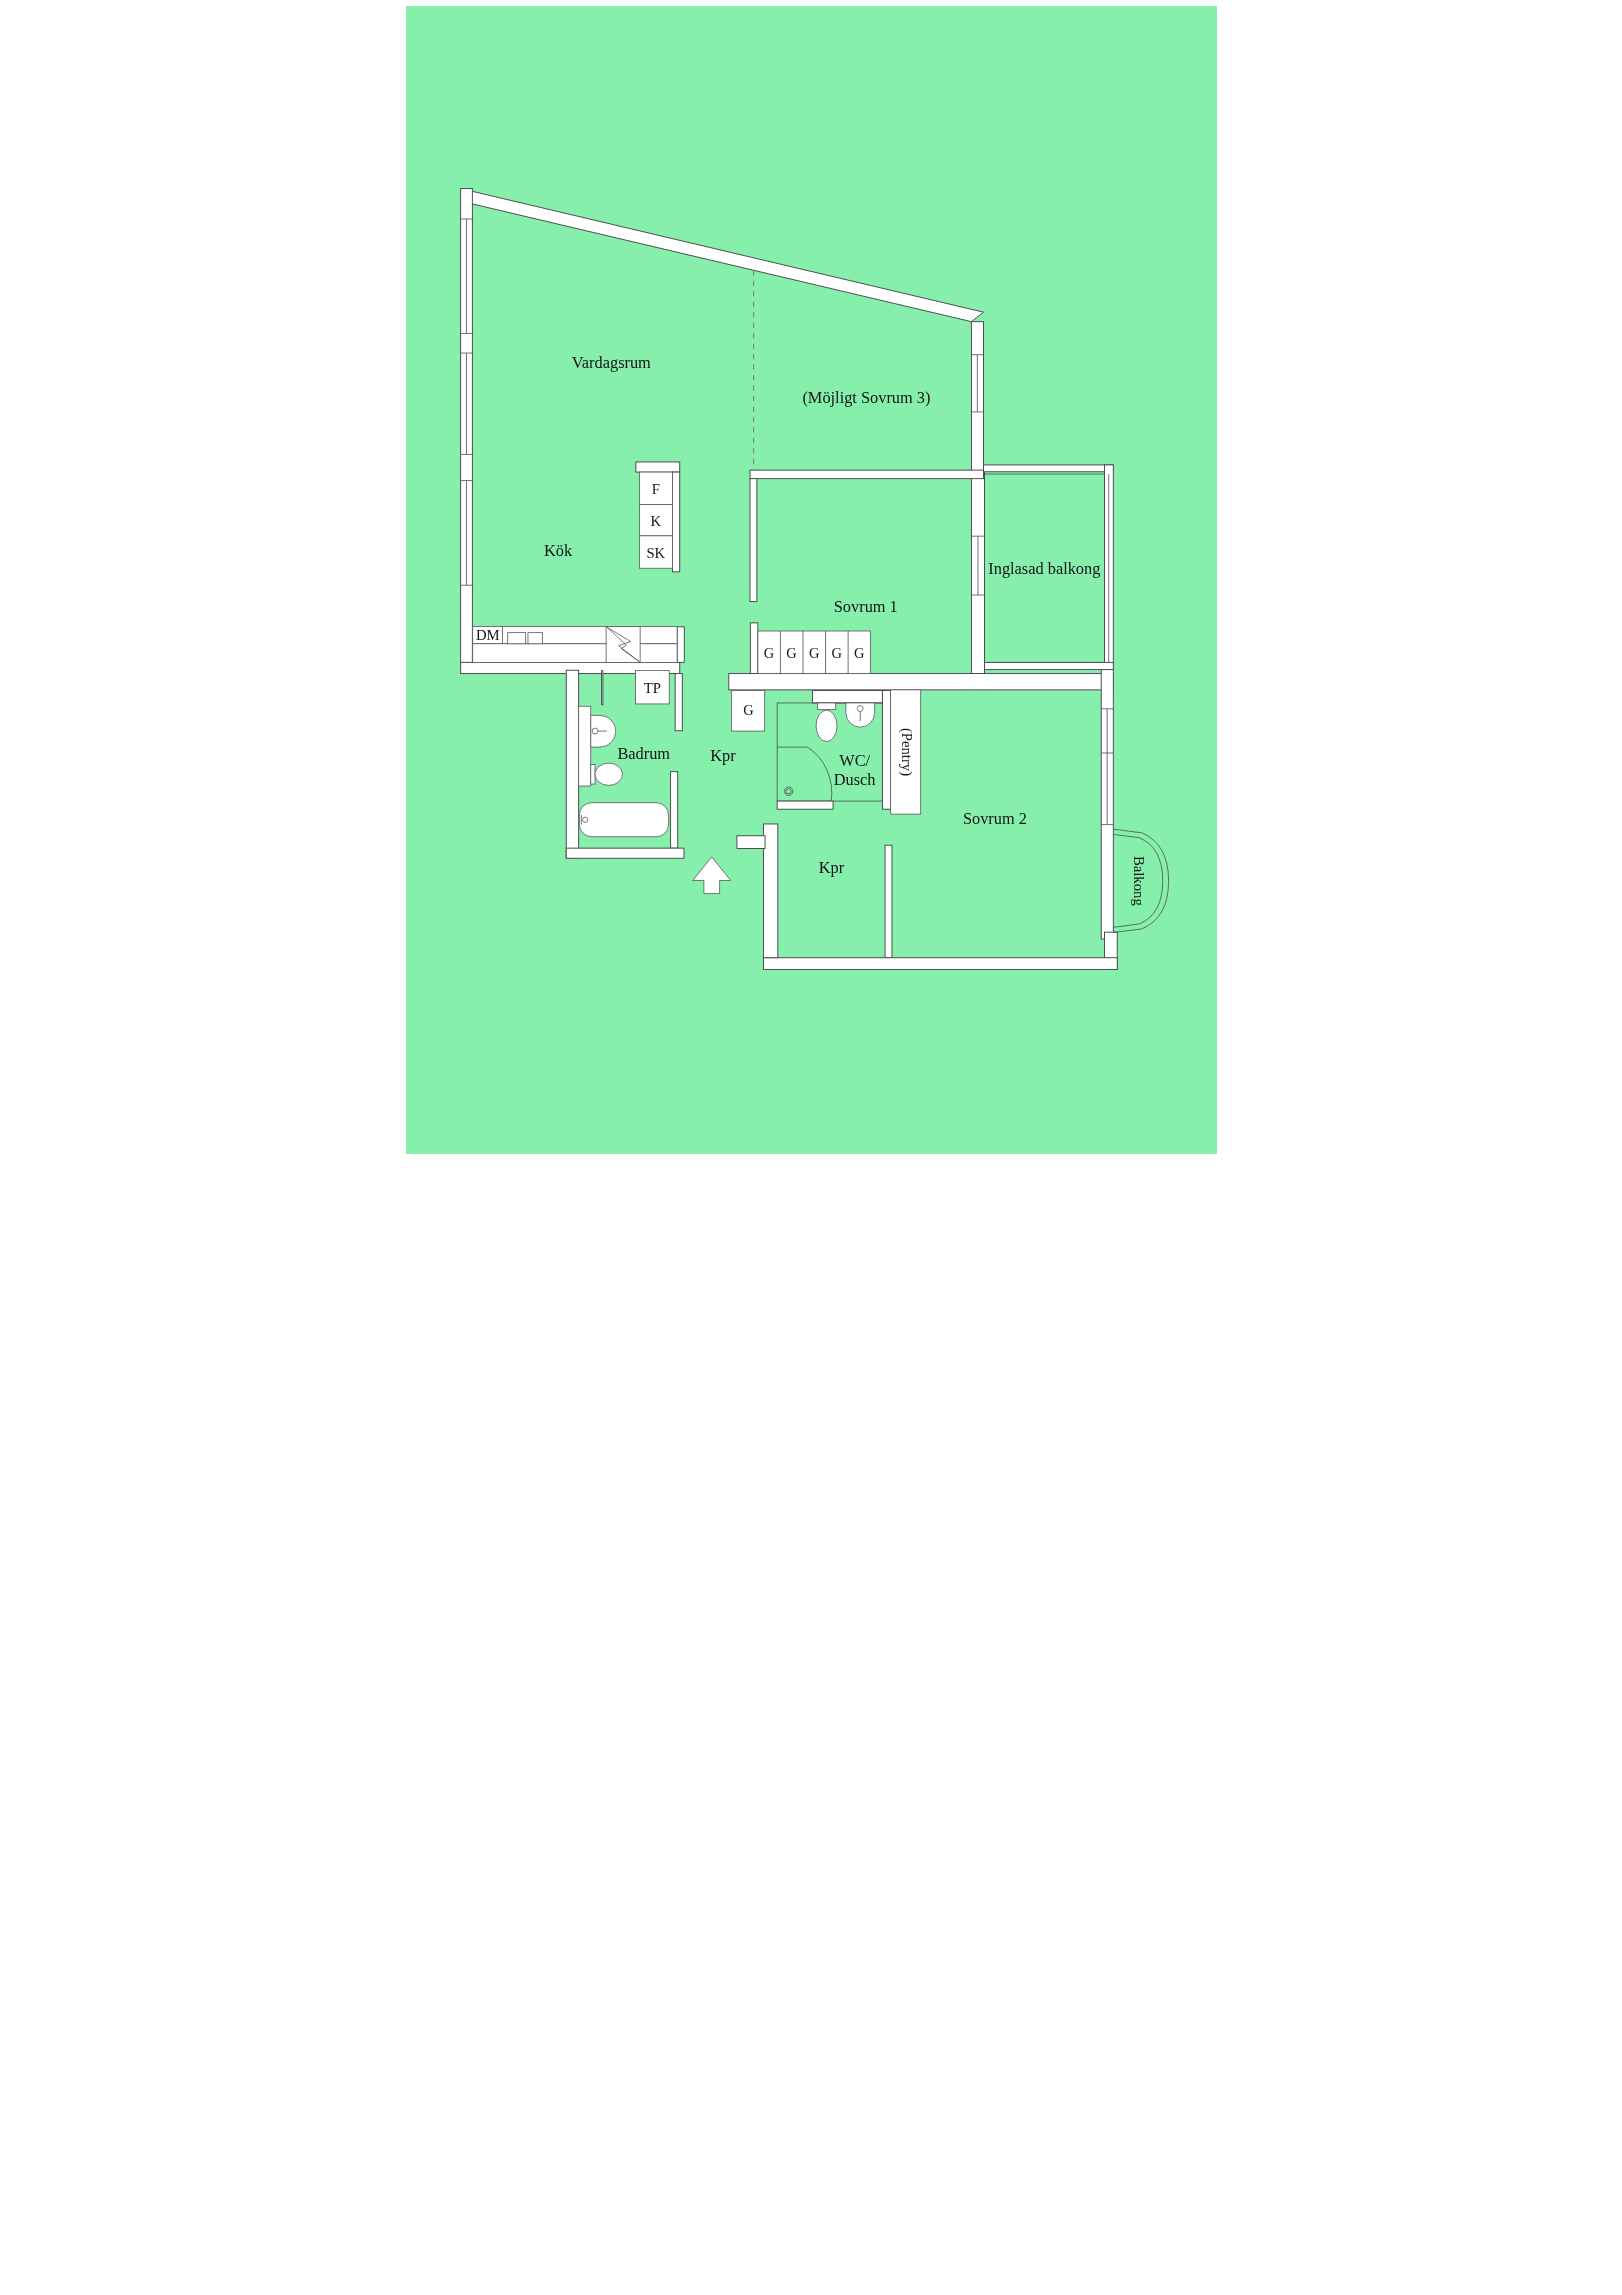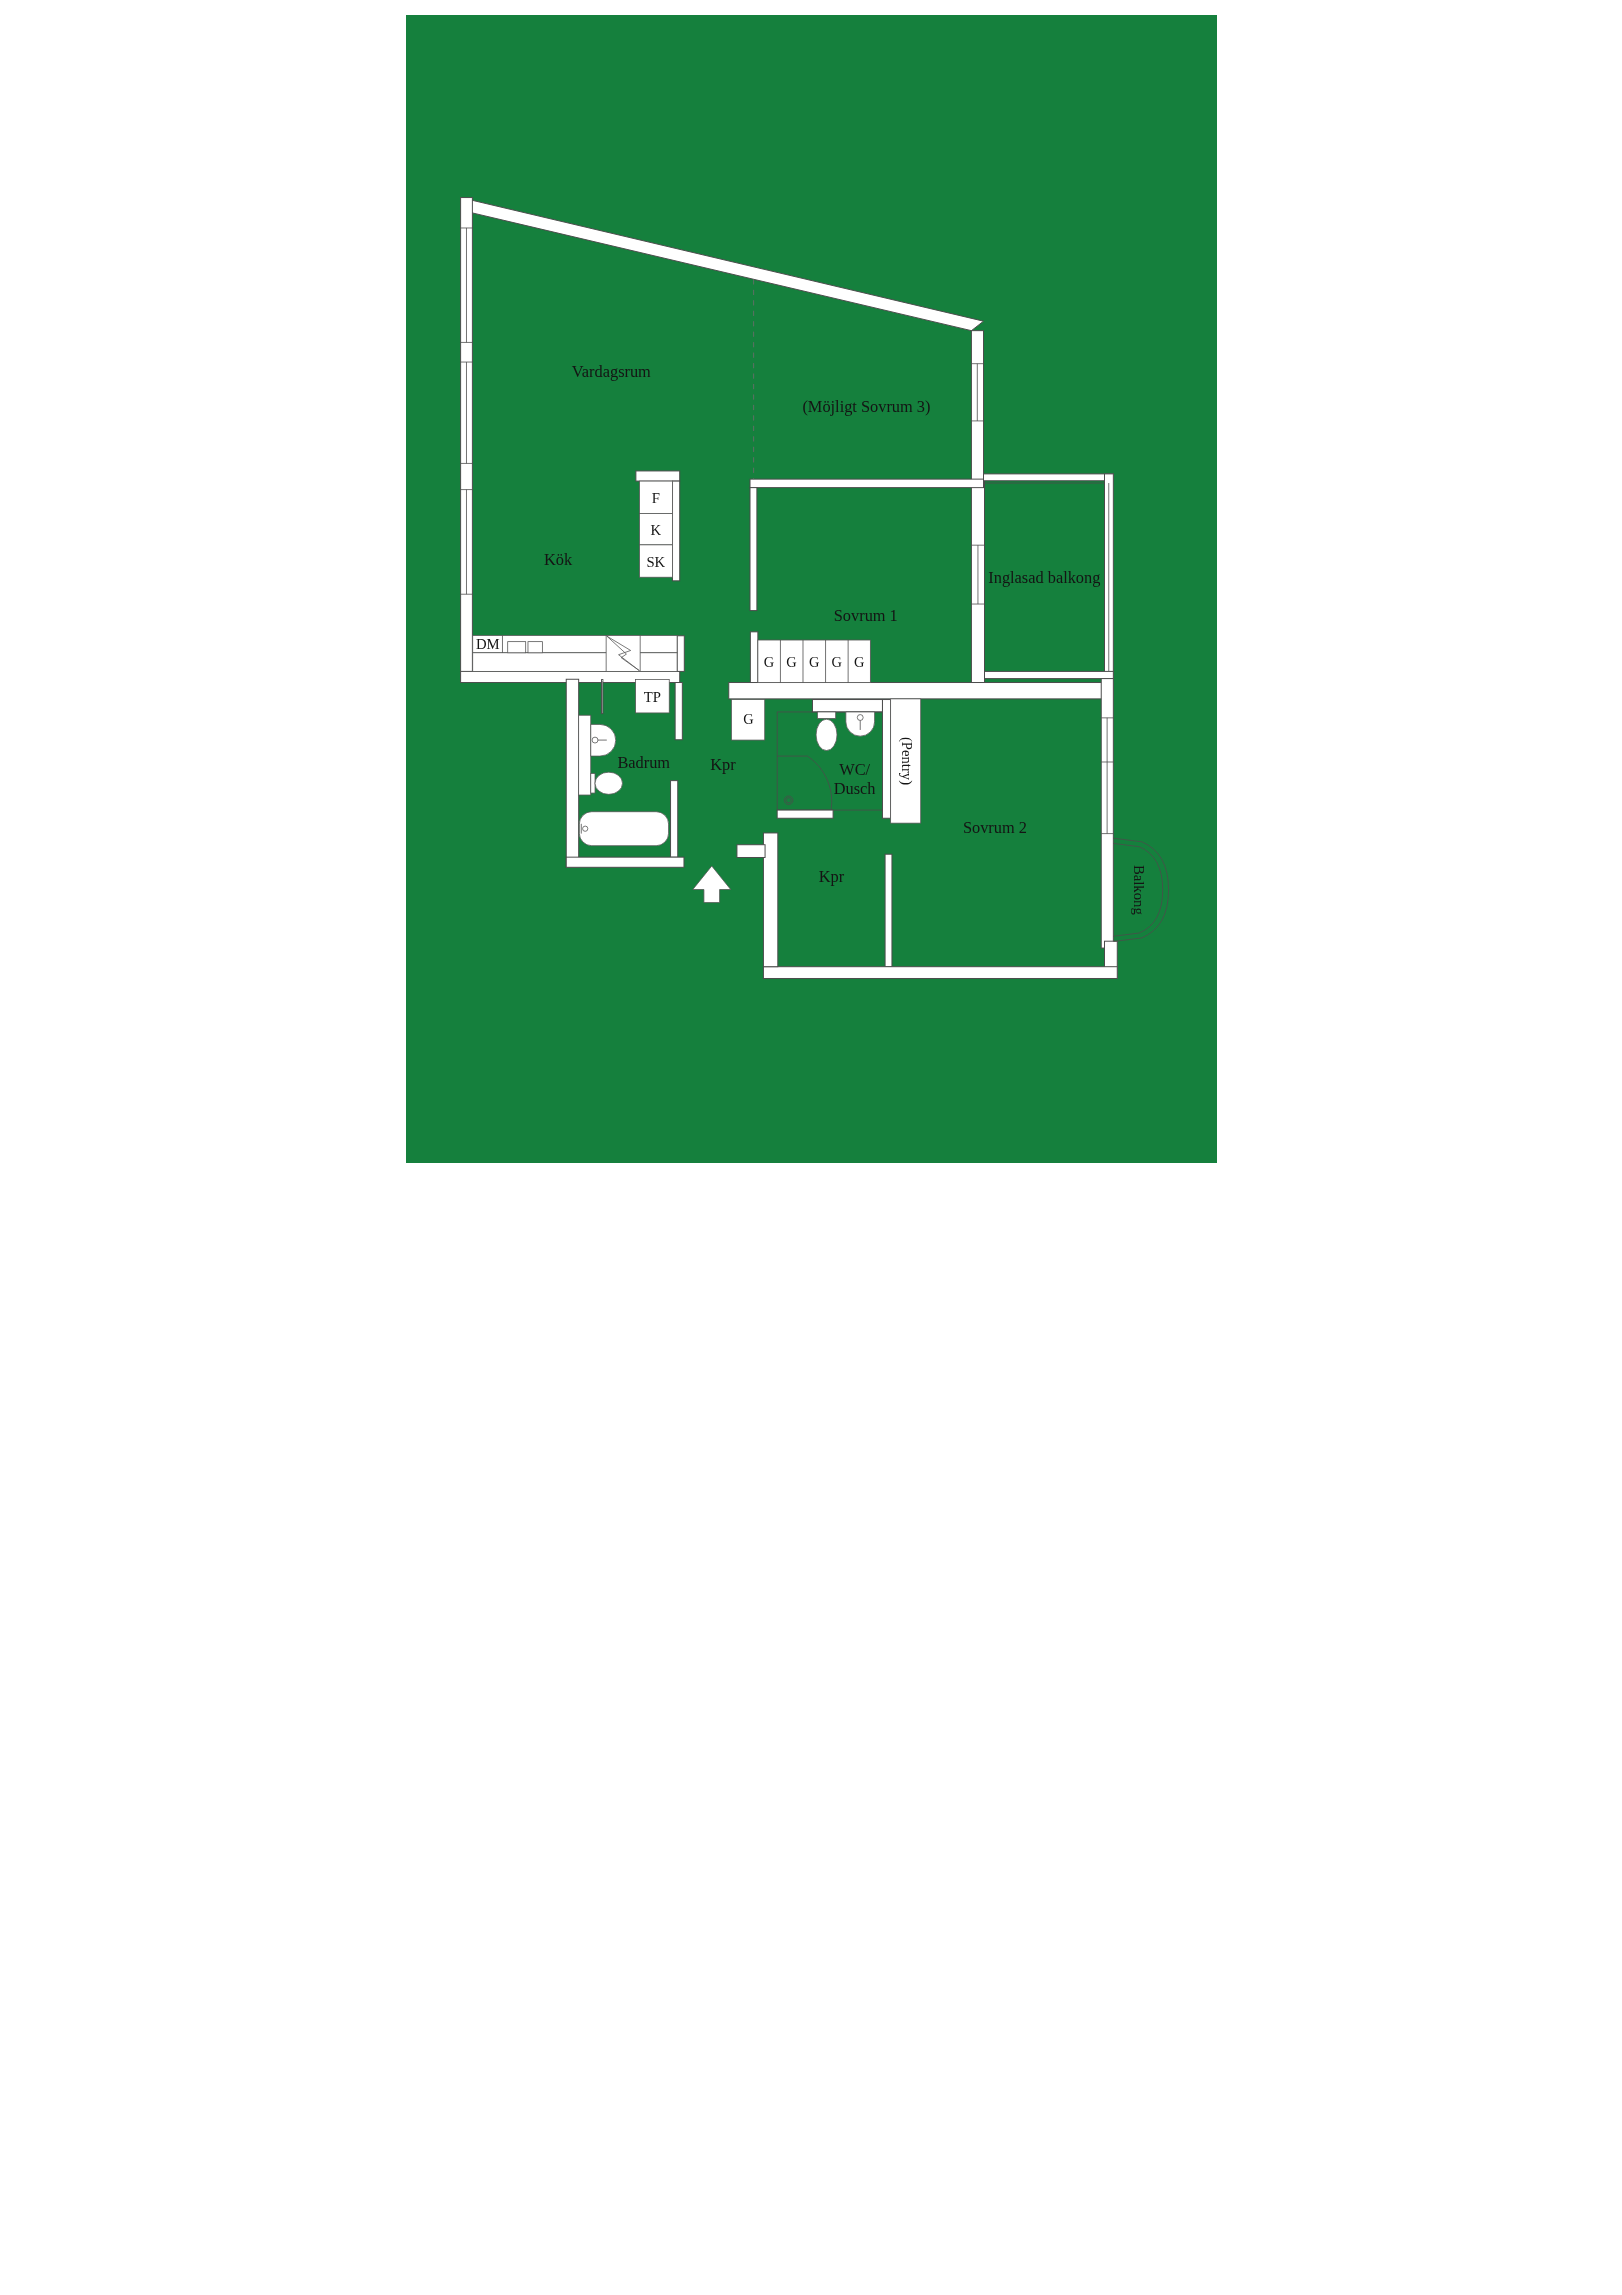--- a/index.html
+++ b/index.html
@@ -3,22 +3,22 @@
 <meta charset="utf-8">
 <style>
   html, body {
     margin: 0;
     padding: 0;
     background: #ffffff;
   }
   .stage {
     width: 811px;
     height: 1148px;
-    margin: 15px auto;
-    background: #15803d;
+    margin: 6px auto;
+    background: #86efac;
     position: relative;
   }
   svg { display: block; width: 100%; height: 100%; }
   .w   { fill: #ffffff; stroke: #4b4b4b; stroke-width: 3; }
   .thin{ fill: none;    stroke: #4b4b4b; stroke-width: 2.4; }
   .fix { fill: #ffffff; stroke: #555555; stroke-width: 2.4; }
   .dash{ fill: none; stroke: #6a6a6a; stroke-width: 2.6; stroke-dasharray: 16 16; }
   .lbl {
     font-family: "Liberation Serif", "DejaVu Serif", serif;
     fill: #141414;

